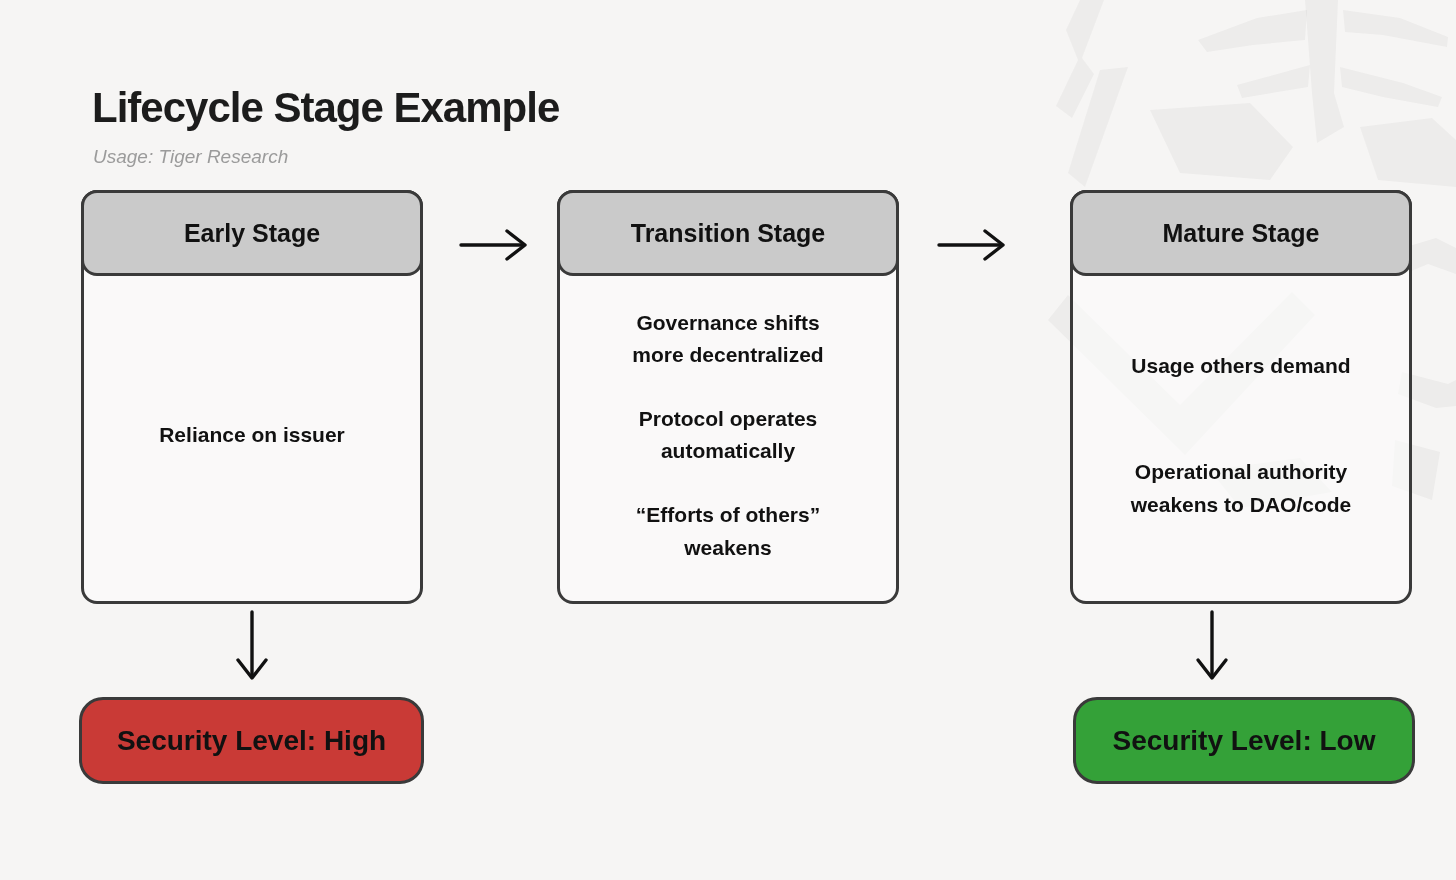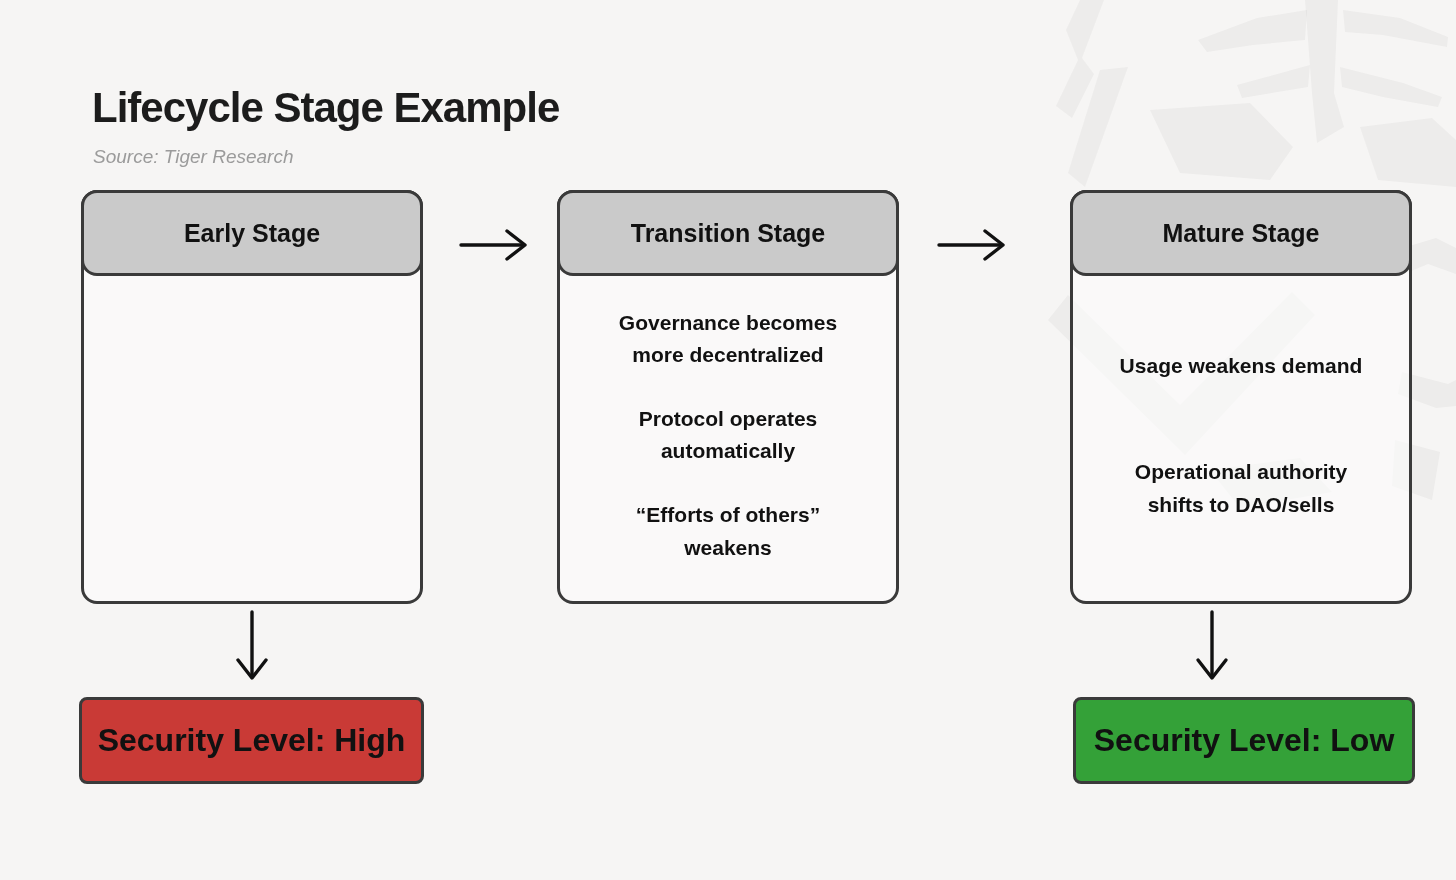--- a/index.html
+++ b/index.html
@@ -55,23 +55,23 @@
   .arrow{position:absolute;z-index:1;}
   .arrow svg{display:block;}
   .arrow line,.arrow polyline{
     stroke:var(--arrow,#111111);stroke-width:3.4;fill:none;
     stroke-linecap:round;stroke-linejoin:round;
   }
   .pill{
     position:absolute;top:697px;height:87px;z-index:1;
     box-sizing:border-box;
     border:3px solid var(--border,#3a3a3a);
-    border-radius:8px;
+    border-radius:24px;
     display:flex;align-items:center;justify-content:center;
-    font-size:32px;font-weight:700;color:var(--text,#111111);
+    font-size:28px;font-weight:700;color:var(--text,#111111);
   }
   .pill-high{left:79px;width:345px;background:var(--security-high-fill,#c93a36);}
   .pill-low{left:1041px;width:342px;background:var(--security-low-fill,#34a138);margin-left:32px;}
   .stage-early{left:81px;}
   .stage-transition{left:557px;padding-left:36px;}
   .stage-mature{left:1041px;margin-left:29px;}
   .arrow-h1{left:455px;top:223px;}
   .arrow-h2{left:933px;top:223px;}
   .arrow-v1{left:232px;top:606px;}
   .arrow-v2{left:1192px;top:606px;}
@@ -94,46 +94,47 @@
       <polygon points="1360,127 1432,118 1456,140 1456,187 1378,180"></polygon>
       <polygon points="1068,295 1180,405 1292,292 1315,315 1185,455 1048,320"></polygon>
       <polygon points="1396,250 1436,238 1456,248 1456,274 1428,264 1404,274"></polygon>
       <polygon points="1402,372 1448,384 1456,380 1456,406 1436,408 1398,394"></polygon>
       <polygon points="1210,470 1300,458 1332,492 1240,508"></polygon>
       <polygon points="1395,440 1440,452 1432,500 1392,486"></polygon>
     </g>
   </svg>
 
   <div class="page-title">Lifecycle Stage Example</div>
-  <div class="page-source">Source: Tiger Research</div>
+  <div class="page-source">Usage: Tiger Research</div>
 
   <div class="stage stage-early">
     <div class="stage-header">Early Stage</div>
     <div class="stage-items">
+      <p class="stage-item">Reliance on issuer</p>
     </div>
   </div>
 
   <div class="stage stage-transition">
     <div class="stage-header">Transition Stage</div>
     <div class="stage-items">
-      <p class="stage-item">Governance becomes
+      <p class="stage-item">Governance shifts
 more decentralized</p>
       <p class="stage-item">Protocol operates
 automatically</p>
       <p class="stage-item">“Efforts of others”
 weakens</p>
     </div>
   </div>
 
   <div class="stage stage-mature">
     <div class="stage-header">Mature Stage</div>
     <div class="stage-items">
-      <p class="stage-item">Usage weakens demand</p>
+      <p class="stage-item">Usage others demand</p>
       <p class="stage-item">Operational authority
-shifts to DAO/sells</p>
+weakens to DAO/code</p>
     </div>
   </div>
 
   <div class="arrow arrow-h1">
     <svg width="80" height="44" viewBox="0 0 80 44">
       <line x1="6" y1="22" x2="68" y2="22"></line>
       <polyline points="52,8 70,22 52,36"></polyline>
     </svg>
   </div>
   <div class="arrow arrow-h2">

